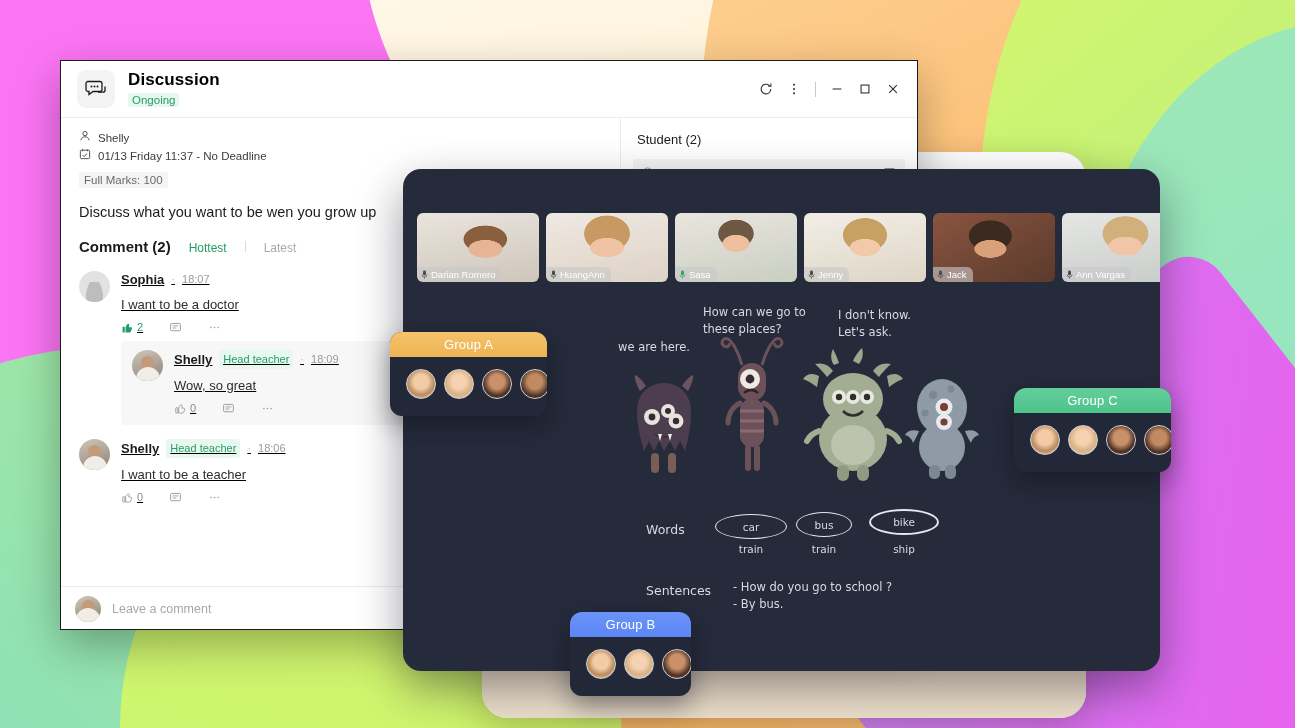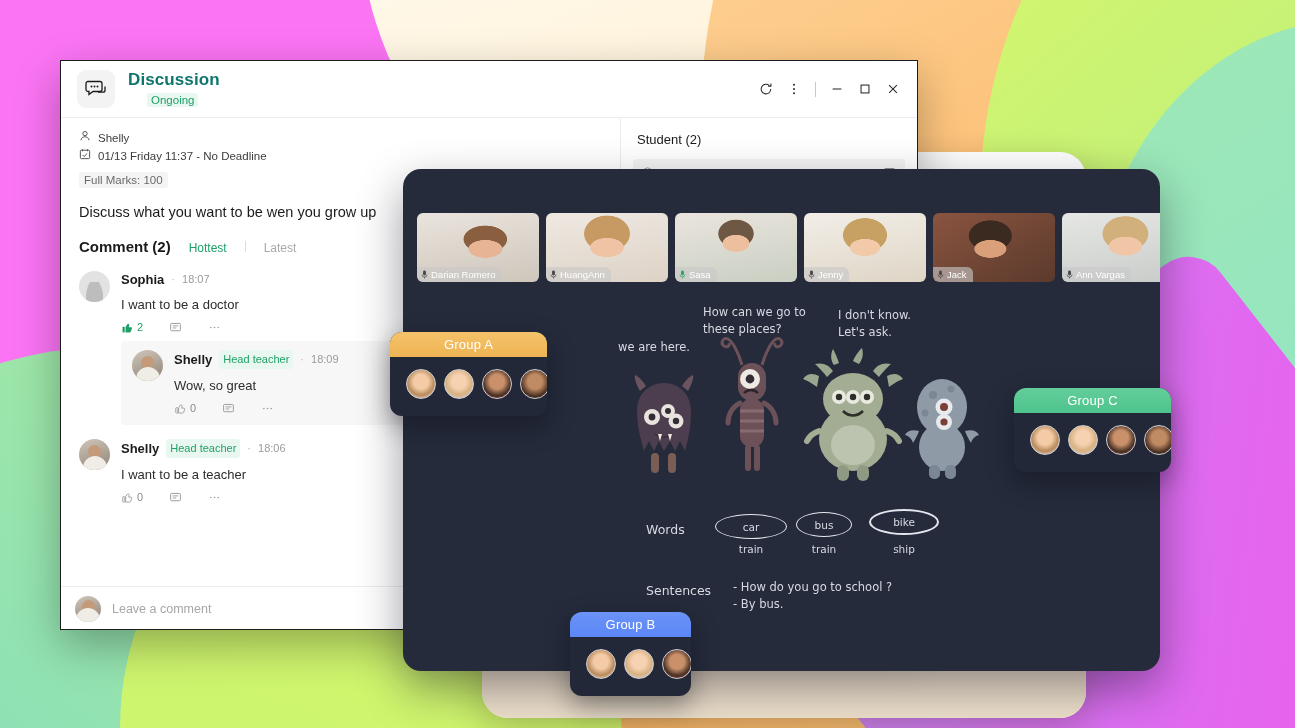--- a/index.html
+++ b/index.html
@@ -104,29 +104,28 @@
     padding: 0 10px 0 16px;
   }
   #discussion-icon-box {
     width: 38px; height: 38px;
     background: #f3f3f3; border-radius: 9px;
     display: flex; align-items: center; justify-content: center;
     flex: 0 0 auto;
   }
   #title-text-col { margin-left: 13px; }
   #window-title {
-    font-size: 17px; font-weight: bold; color: #0f766e;
+    font-size: 17px; font-weight: bold; color: #000000;
     letter-spacing: .1px; line-height: 20px;
   }
   #status-badge {
     display: inline-block; margin-top: 2px;
     font-size: 11.5px; color: #23a06a;
     background: #e8f7ef; border-radius: 3px;
     padding: 1px 4px;
-    margin-left: 19px;
   }
   #window-controls {
     margin-left: auto; display: flex; align-items: center; gap: 0;
   }
   .win-btn {
     width: 28px; height: 28px;
     display: flex; align-items: center; justify-content: center;
     color: #2b2b2b; cursor: default;
   }
   .win-sep {
@@ -187,21 +186,21 @@
   .avatar.shelly::before {
     content:""; position:absolute; left:50%; top:18%;
     width:13px; height:13px; margin-left:-6.5px; border-radius:50%;
     background:#c49a79;
   }
   .avatar.shelly::after {
     content:""; position:absolute; left:50%; bottom:0;
     width:24px; height:14px; margin-left:-12px;
     border-radius:12px 12px 0 0; background:#f2 efe9; background:#f0ece6;
   }
-  .comment-main { flex: 1; min-width: 0; }
+  .comment-main { flex: 1; min-width: 0; text-decoration: underline; }
   .comment-head {
     display: flex; align-items: center; gap: 7px;
     line-height: 17px;
   }
   .comment-author { font-size: 13px; font-weight: bold; color: #1b1b1b; }
   .role-badge {
     font-size: 11px; color: #23a06a;
     background: #e8f7ef; border-radius: 3px; padding: 1px 4px;
   }
   .dot-sep { color: #b9b9b9; font-size: 11px; }

